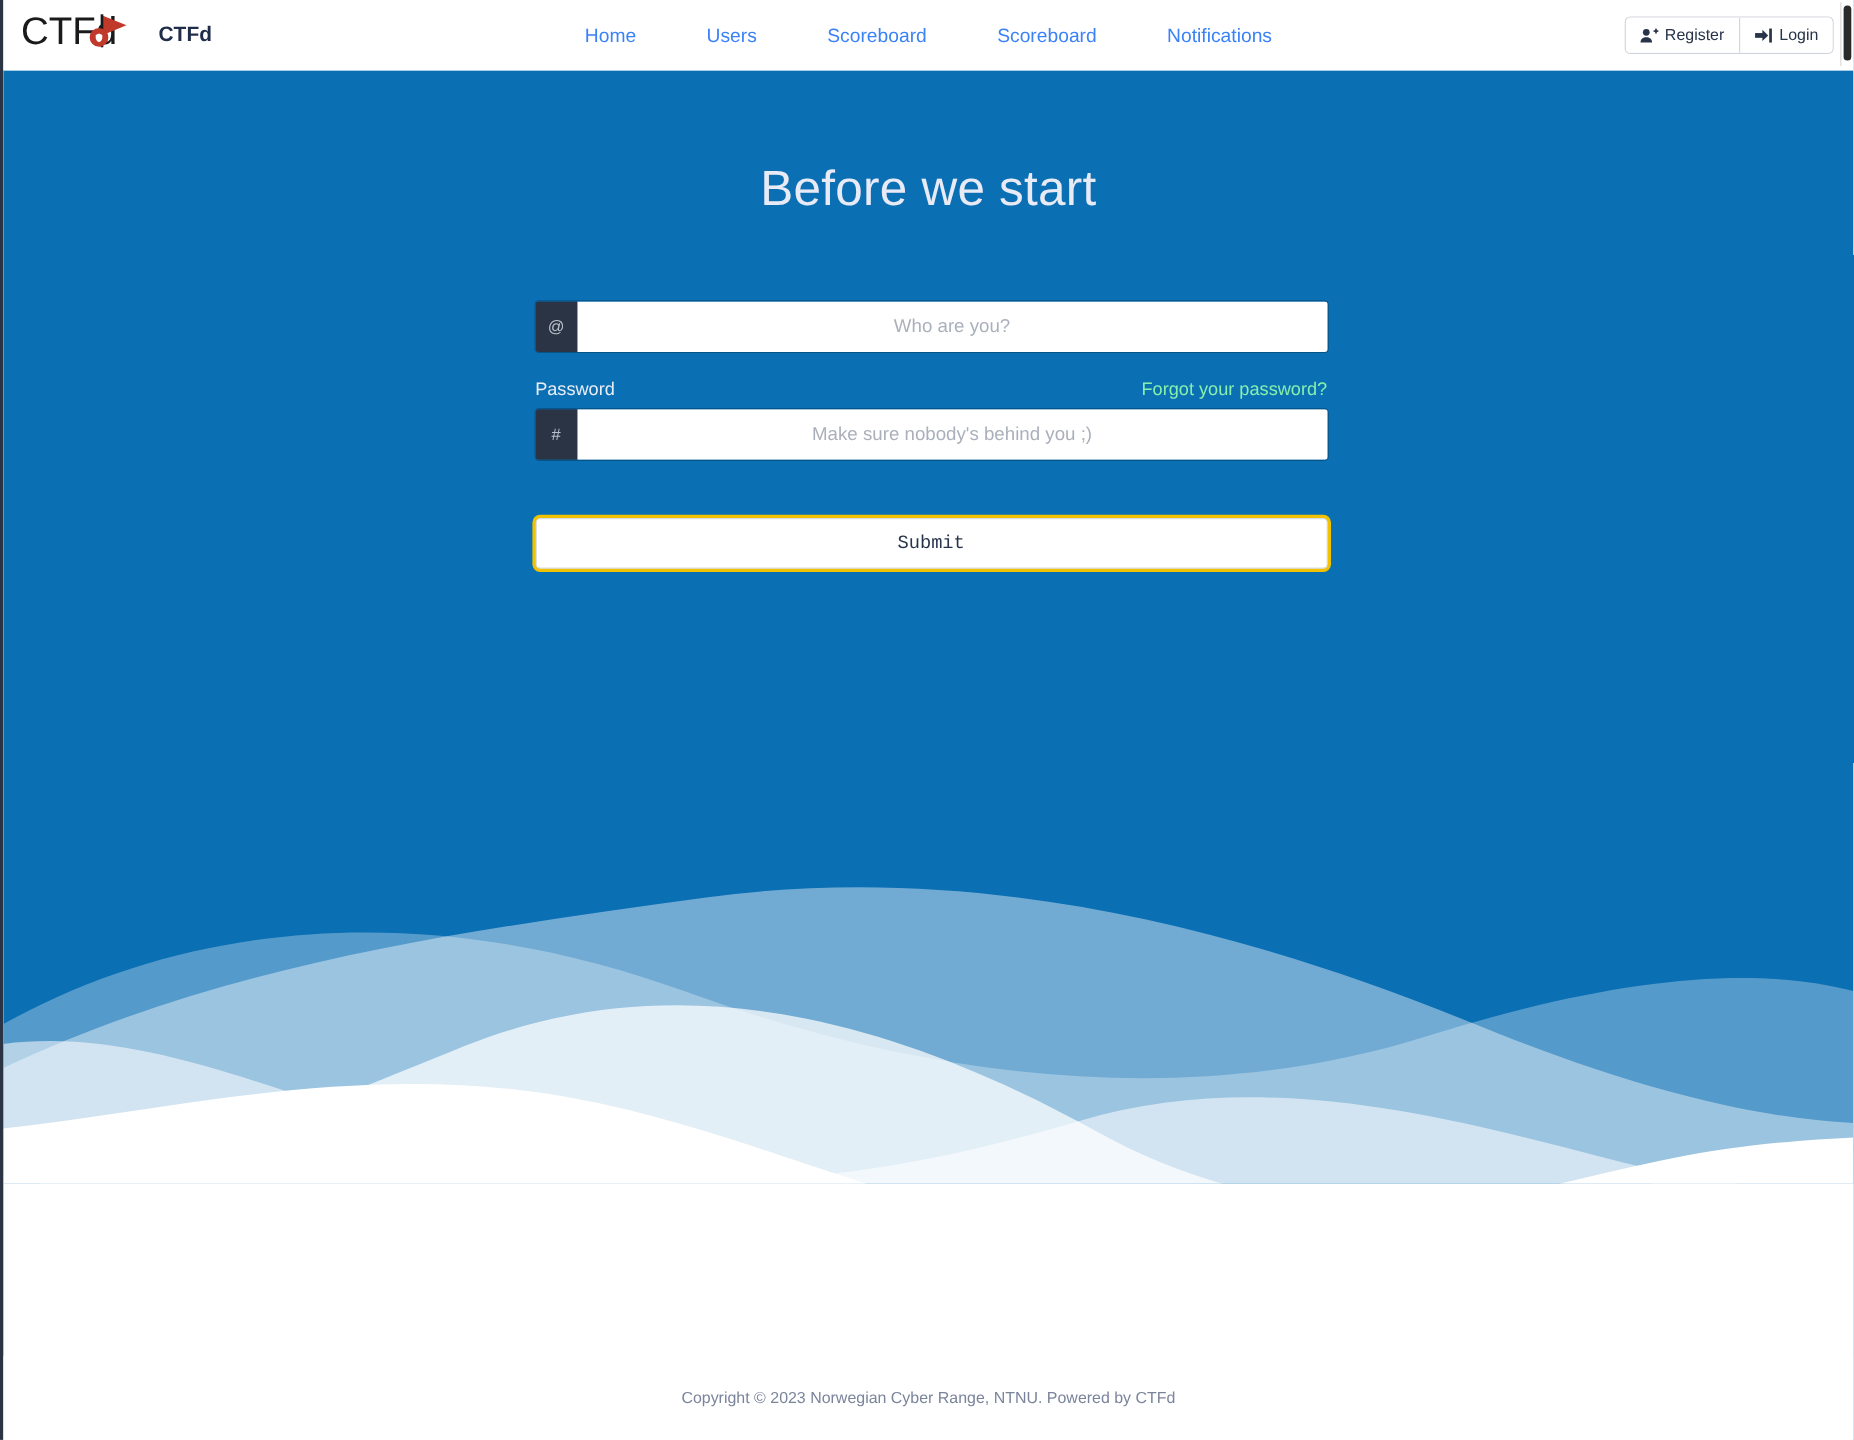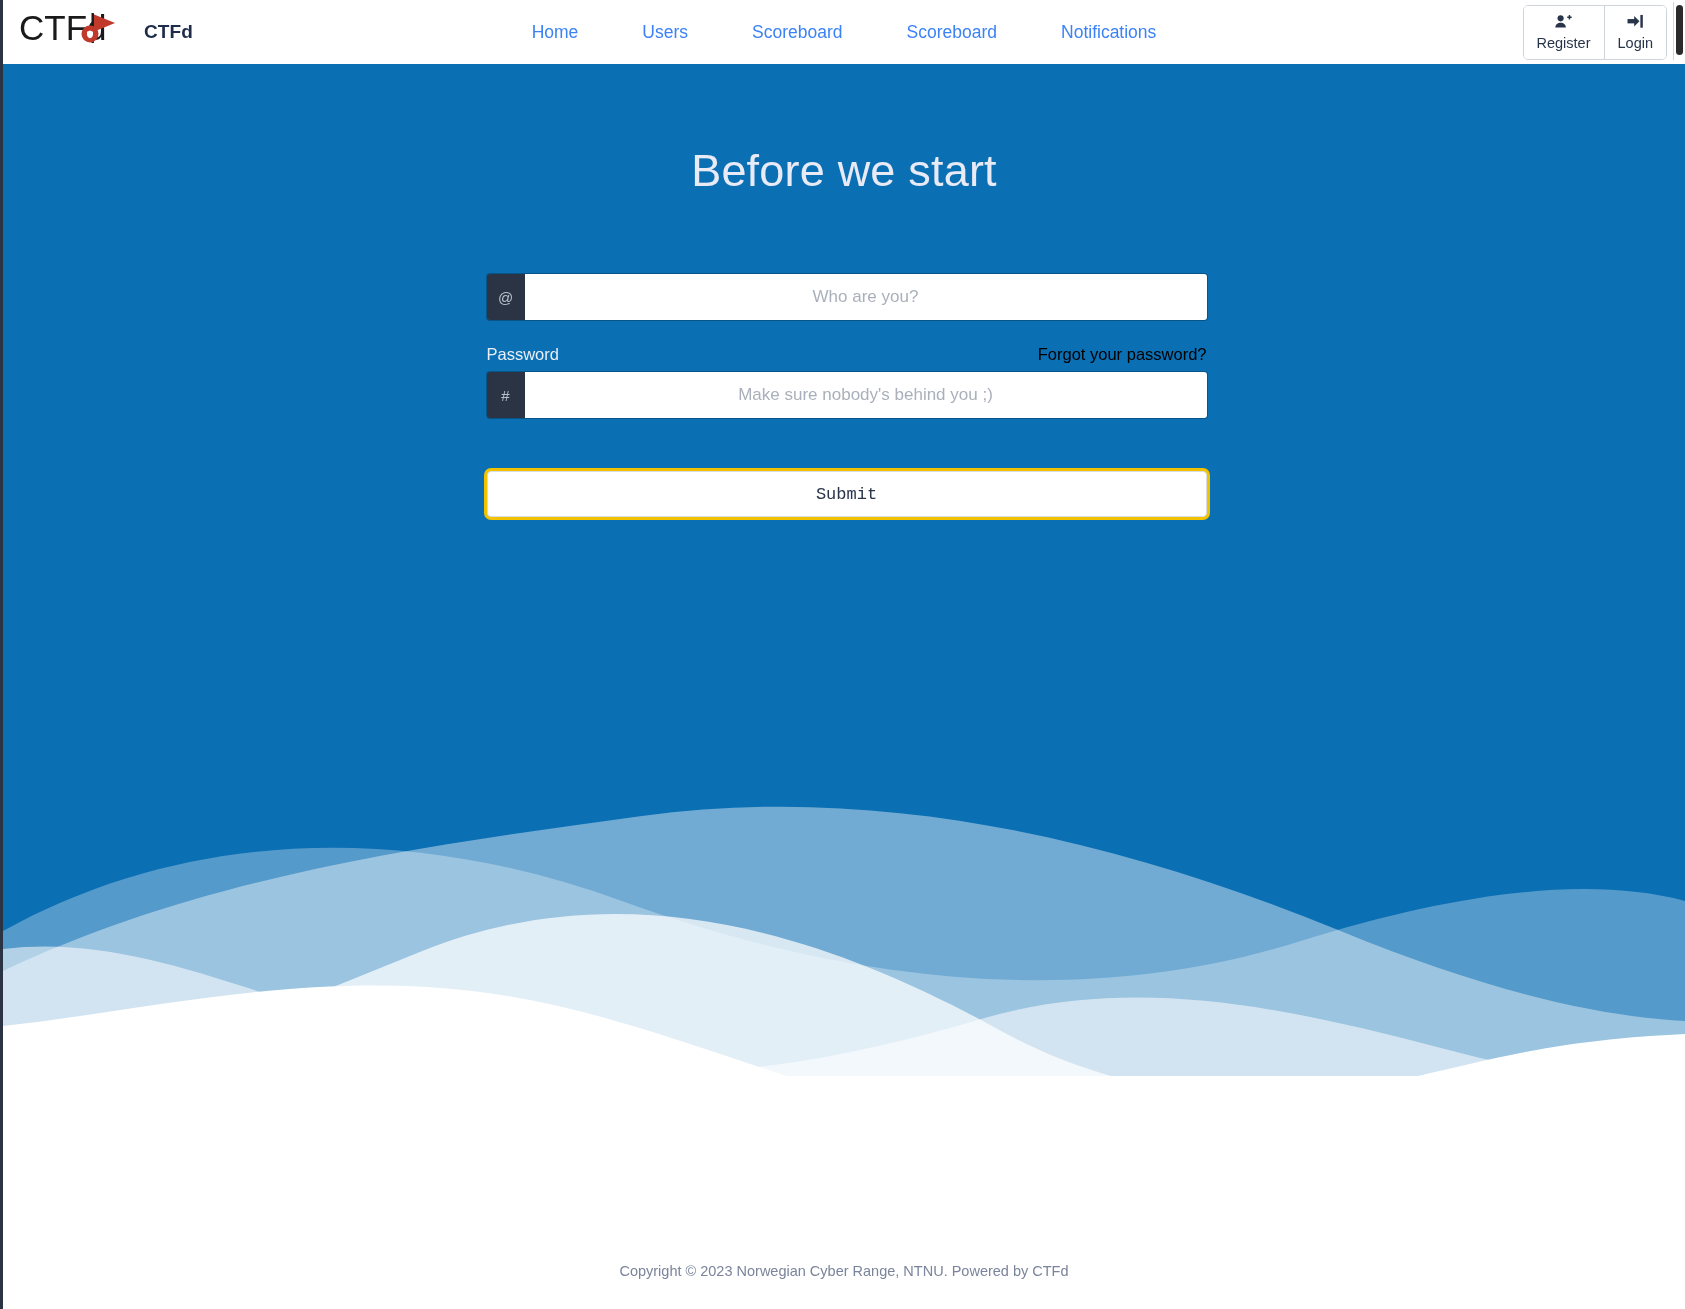--- a/index.html
+++ b/index.html
@@ -75,21 +75,20 @@
   .auth-btn {
     display: flex;
     align-items: center;
     gap: 6px;
     padding: 8px 13px;
     font-size: 14.5px;
     color: #28344a;
     text-decoration: none;
     background: #fff;
     white-space: nowrap;
-    flex-direction: column;
   }
   .auth-btn + .auth-btn { border-left: 1px solid #cfd4dc; }
   .auth-btn svg { display: block; flex: none; }
 
   
   .scroll-stub {
     position: absolute;
     top: 2px; right: 1px;
     width: 11px; height: 58px;
     background: #ffffff;
@@ -148,21 +147,21 @@
     display: flex;
     align-items: baseline;
     justify-content: space-between;
     margin-bottom: 8px;
   }
   .field-label {
     color: #e9eef5;
     font-size: 16.5px;
   }
   .forgot-link {
-    color: #000000;
+    color: #86efac;
     font-size: 16.5px;
     text-decoration: none;
   }
 
   .input-group {
     display: flex;
     align-items: stretch;
     height: 46px;
     margin-bottom: 25px;
     border-radius: 3px;

